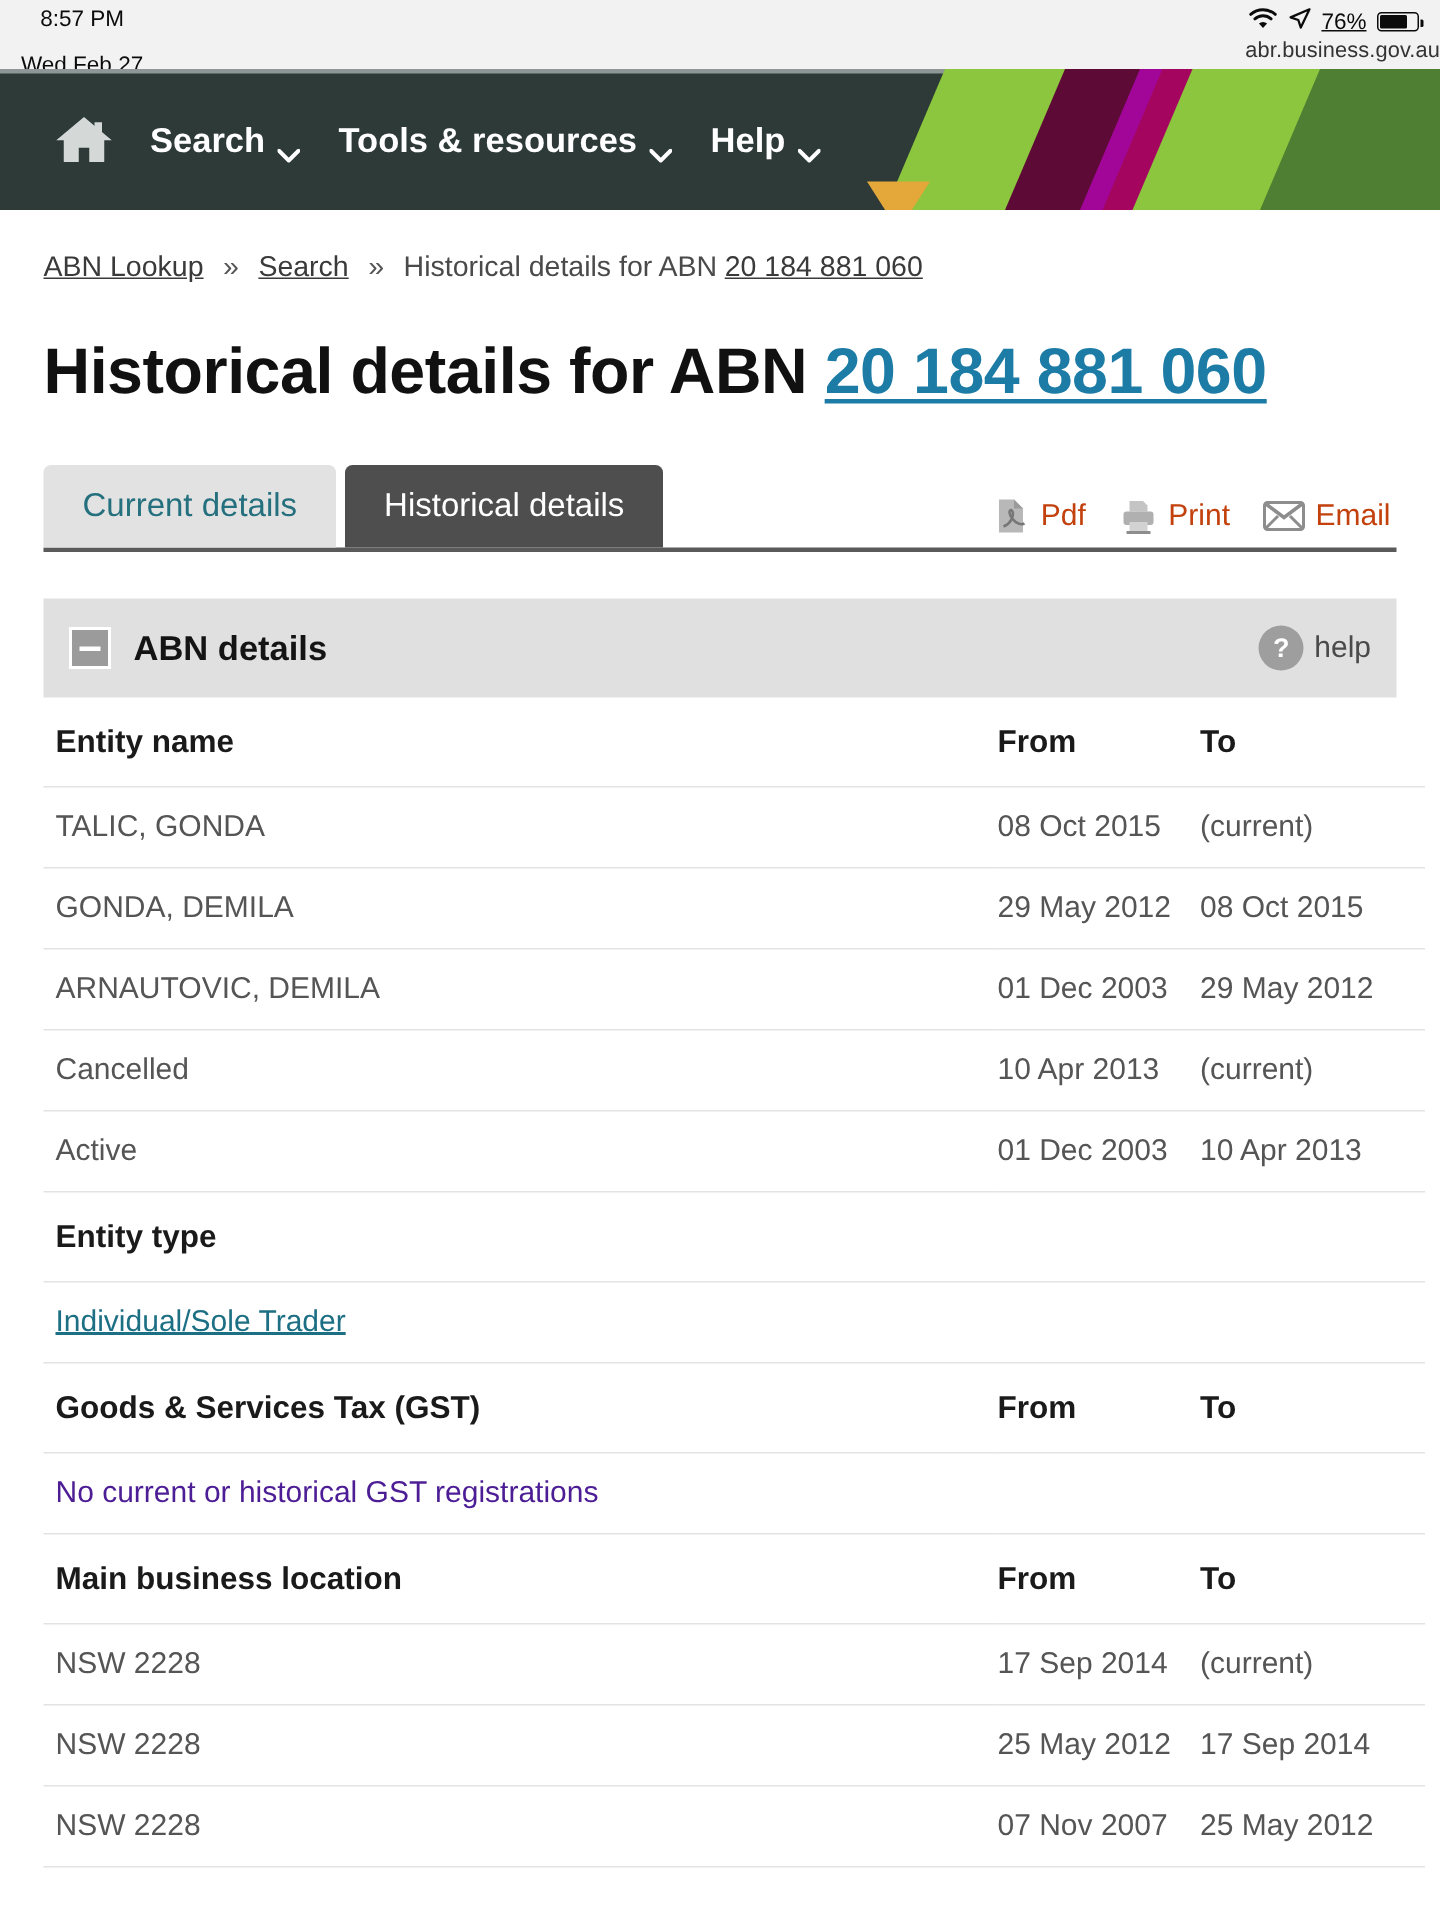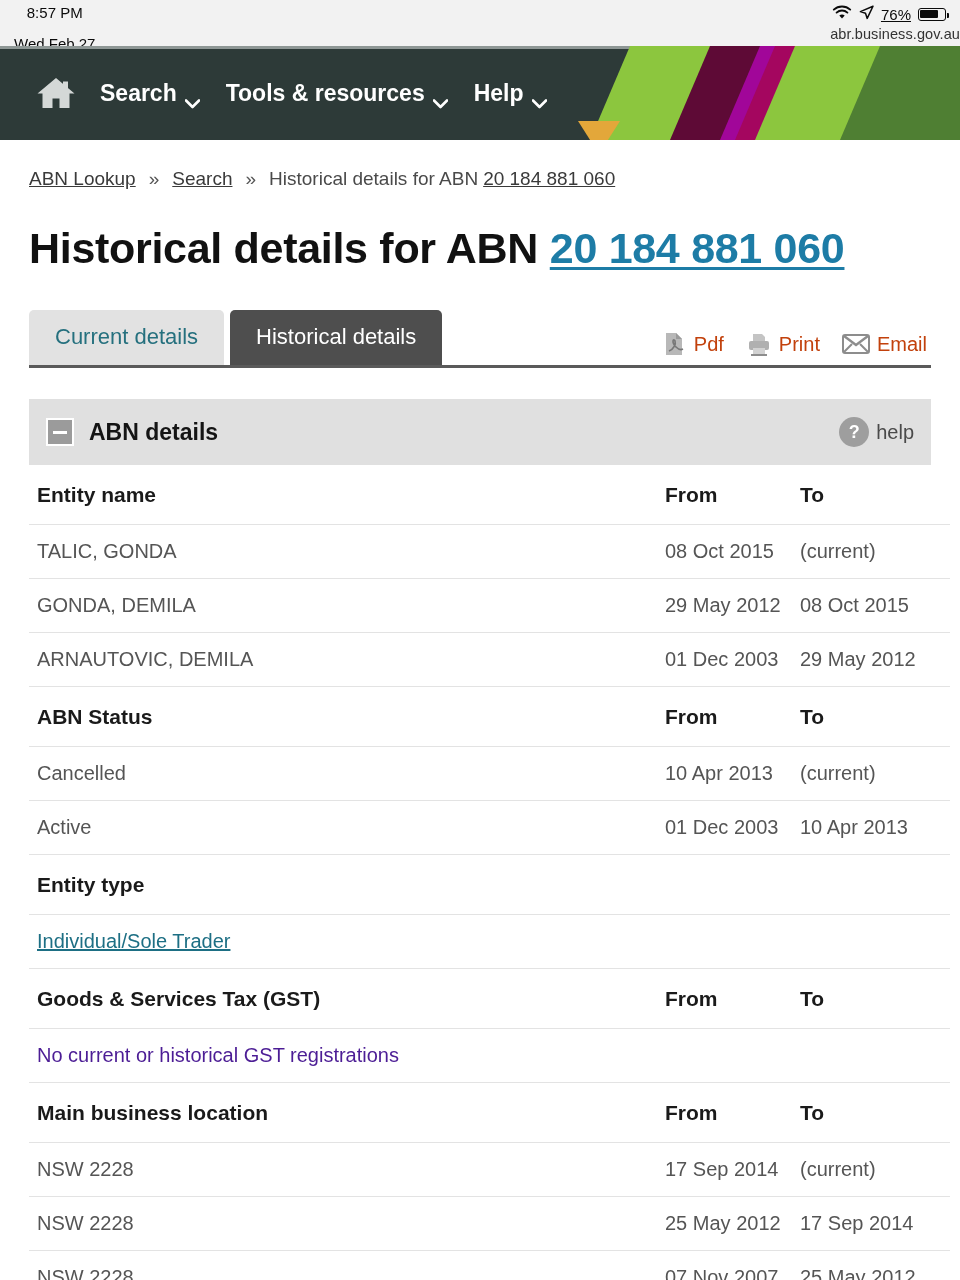--- a/index.html
+++ b/index.html
@@ -311,25 +311,20 @@
         <tr class="dat">
           <td class="c-label">GONDA, DEMILA</td>
           <td class="c-from">29 May 2012</td>
           <td class="c-to">08 Oct 2015</td>
         </tr>
         <tr class="dat">
           <td class="c-label">ARNAUTOVIC, DEMILA</td>
           <td class="c-from">01 Dec 2003</td>
           <td class="c-to">29 May 2012</td>
         </tr>
-        <tr class="hdr">
-          <td class="c-label">ABN Status</td>
-          <td class="c-from">From</td>
-          <td class="c-to">To</td>
-        </tr>
         <tr class="dat">
           <td class="c-label">Cancelled</td>
           <td class="c-from">10 Apr 2013</td>
           <td class="c-to">(current)</td>
         </tr>
         <tr class="dat">
           <td class="c-label">Active</td>
           <td class="c-from">01 Dec 2003</td>
           <td class="c-to">10 Apr 2013</td>
         </tr>

